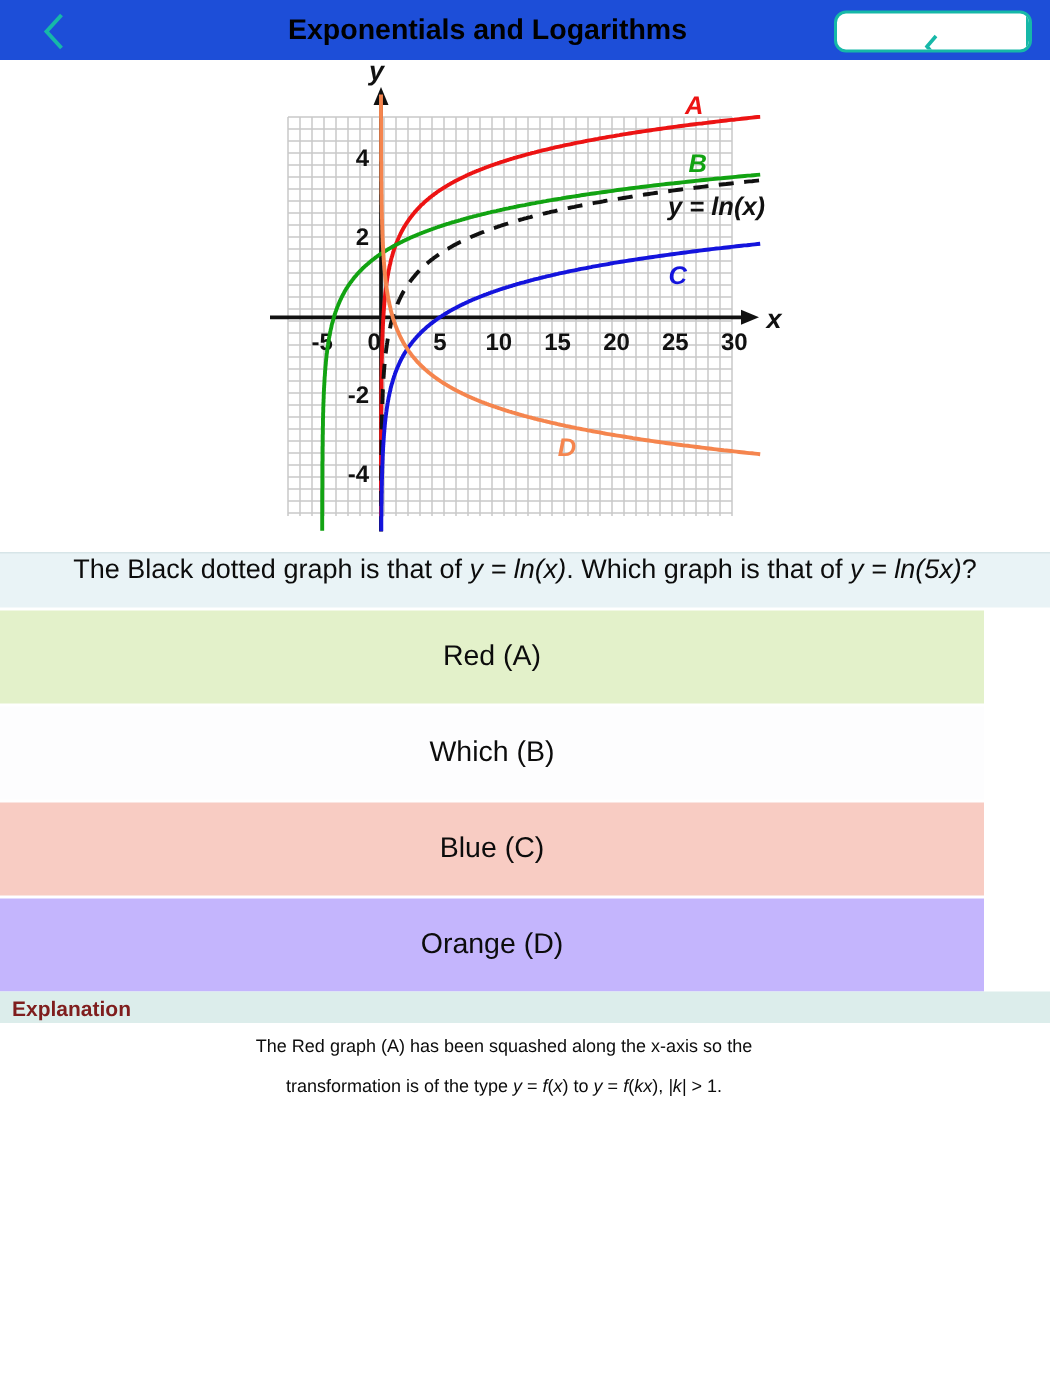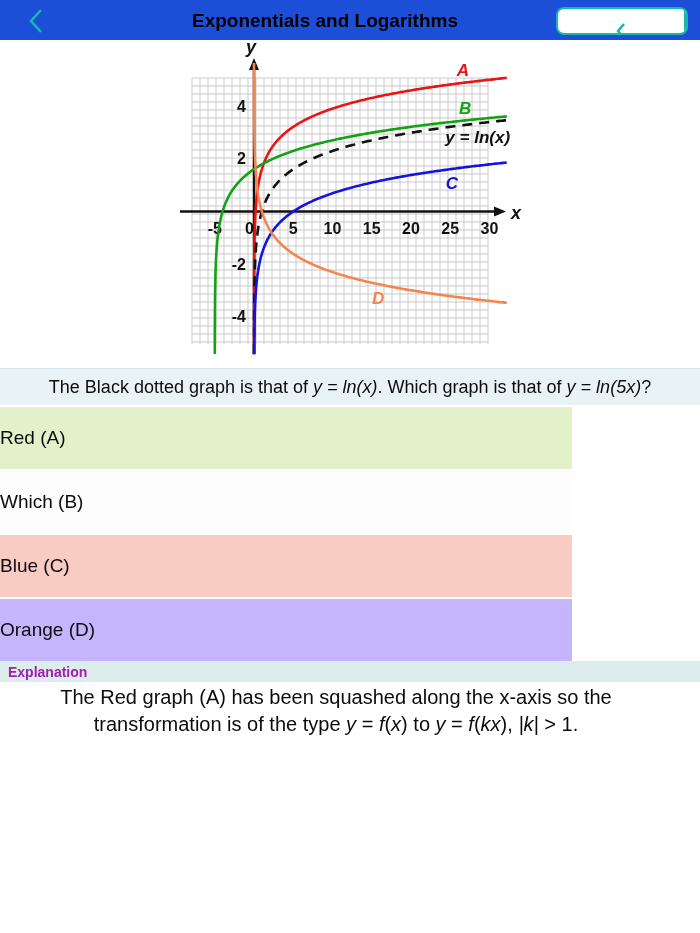--- a/index.html
+++ b/index.html
@@ -21,30 +21,30 @@
              background:none;cursor:pointer;color:var(--accent,#16b8a8);padding:0;}
   .pager-btn.prev{border-right:2px solid var(--accent,#16b8a8);}
   .pager-btn.next{border-left:2px solid var(--accent,#16b8a8);}
   .pager-label{flex:1;display:flex;align-items:center;justify-content:center;font-size:13px;color:#222;}
 
   
   .chart-svg{position:absolute;top:36px;left:0;}
 
   
   .question-bar{position:absolute;top:368px;left:0;width:700px;height:37px;box-sizing:border-box;
-                background:#e9f3f6;border-top:1px solid #d7e5e8;display:flex;align-items:center;
+                background:#e9f3f6;border-top:1px solid #d7e5e8;display:flex;align-items:flex-start;
                 justify-content:center;font-size:18px;color:#0c0c0c;}
-  .option{position:absolute;left:0;width:572px;height:62px;display:flex;align-items:center;
-          justify-content:flex-start;font-size:19px;color:#0c0c0c;cursor:pointer;}
+  .option{position:absolute;left:0;width:656px;height:62px;display:flex;align-items:center;
+          justify-content:center;font-size:19px;color:#0c0c0c;cursor:pointer;}
 
   
   .exp-bar{position:absolute;top:661px;left:0;width:700px;height:21px;display:flex;align-items:center;
            background:#dcedeb;}
-  .exp-bar .exp-heading{font-size:14px;font-weight:bold;padding-left:8px;color:#a21caf;}
-  .exp-text{position:absolute;top:684px;left:0;width:672px;text-align:center;font-size:20px;
+  .exp-bar .exp-heading{font-size:14px;font-weight:bold;padding-left:8px;color:#7f1d1d;}
+  .exp-text{position:absolute;top:684px;left:0;width:672px;text-align:center;font-size:12px;
             line-height:27px;color:#0c0c0c;}
 </style>
 </head>
 <body>
 
 <div class="app" style="--accent: #16b8a8;">
 
   <div class="header">
     <button class="back-btn">
       <span style="display:flex">

